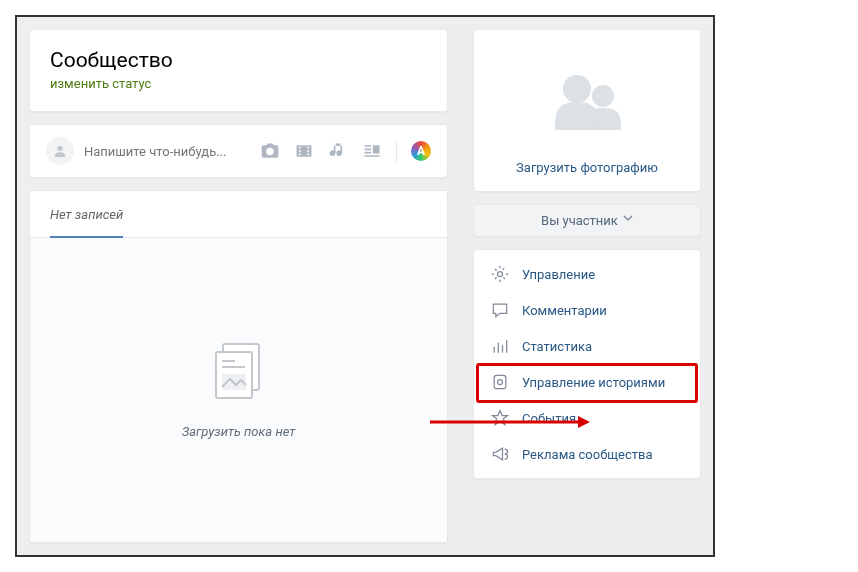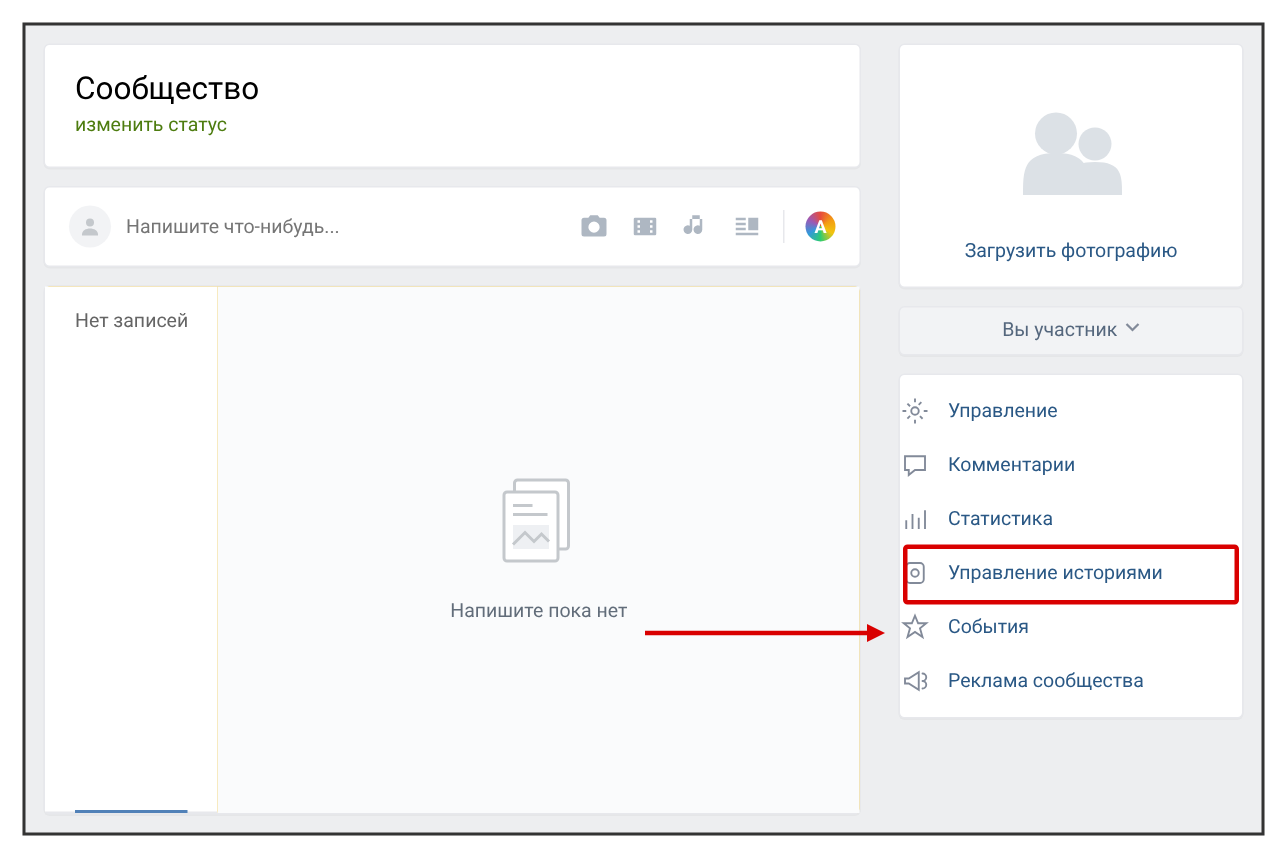--- a/index.html
+++ b/index.html
@@ -1,47 +1,47 @@
 <!DOCTYPE html>
 <html><head>
 <meta charset="utf-8">
 <style>
   * { box-sizing: border-box; margin: 0; padding: 0; font-family: -apple-system, BlinkMacSystemFont, "Segoe UI", Roboto, Arial, sans-serif; }
   body { background: #fff; padding: 15px; }
-  .wrapper { border: 2px solid #333; width: 828px; height: 542px; background: #edeef0; padding: 12px; display: flex; gap: 25px; }
+  .wrapper { border: 2px solid #333; width: 700px; height: 542px; background: #edeef0; padding: 12px; display: flex; gap: 25px; }
   .main-col { flex: 1; display: flex; flex-direction: column; gap: 12px; }
   .side-col { width: 230px; display: flex; flex-direction: column; gap: 12px; }
   .card { background: #fff; border: 1px solid #e7e8ec; border-radius: 4px; box-shadow: 0 1px 0 rgba(0,0,0,0.03); }
   .header-card { padding: 18px 20px 20px; }
   .community-title { font-size: 21px; color: #000; font-weight: 400; }
   .community-status { font-size: 13px; color: #4d7c0f; margin-top: 4px; cursor: pointer; }
   .composer-card { padding: 12px 16px; display: flex; align-items: center; gap: 10px; }
   .avatar-sm { width: 28px; height: 28px; border-radius: 50%; background: #f2f3f5; display: flex; align-items: center; justify-content: center; }
   .avatar-sm svg { width: 16px; height: 16px; fill: #c4c8cc; }
   .composer-input { flex: 1; font-size: 13px; color: #828282; border: none; outline: none; background: transparent; }
   .composer-icons { display: flex; align-items: center; gap: 14px; }
   .composer-icons span { cursor: pointer; display: flex; }
   .composer-icons svg { width: 20px; height: 20px; fill: #aeb7c2; }
   .divider { width: 1px; height: 22px; background: #e7e8ec; }
   .rainbow-icon { width: 20px; height: 20px; border-radius: 50%; background: conic-gradient(#e74c3c, #f39c12, #f1c40f, #2ecc71, #3498db, #9b59b6, #e74c3c); position: relative; display: flex; align-items: center; justify-content: center; }
   .rainbow-icon::after { content: 'A'; color: #fff; font-size: 12px; font-weight: bold; }
-  .feed-card { flex: 1; padding: 0; background: #eab308; display: flex; flex-direction: row; }
+  .feed-card { flex: 1; padding: 0; background: #737373; display: flex; flex-direction: column; font-style: italic; }
   .tabs { border-bottom: 1px solid #e7e8ec; padding: 0 20px; display: flex; background: #fff; }
   .tab { font-size: 13px; color: #656565; padding: 16px 0 14px; border-bottom: 2px solid #5181b8; margin-bottom: -1px; }
   .feed-body { flex: 1; display: flex; flex-direction: column; align-items: center; justify-content: center; gap: 18px; background: #fafbfc; }
   .feed-empty-text { font-size: 13px; color: #626d7a; }
   .empty-docs svg { width: 56px; height: 60px; }
   .photo-card { padding: 20px 0 16px; text-align: center; }
   .photo-placeholder { display: flex; justify-content: center; margin-bottom: 20px; margin-top: 12px; }
   .photo-placeholder svg { width: 100px; height: 78px; fill: #dce1e6; }
   .upload-link { color: #2a5885; font-size: 13px; cursor: pointer; }
   .role-btn { background: #f2f3f5; border: 1px solid #e7e8ec; border-radius: 4px; padding: 8px 0; text-align: center; color: #55677d; font-size: 13px; cursor: pointer; box-shadow: 0 1px 0 rgba(0,0,0,0.03); display: flex; align-items: flex-start; justify-content: center; gap: 5px; }
   .role-btn svg { width: 10px; height: 10px; fill: #828a99; }
   .menu-card { padding: 6px 0; position: relative; }
-  .menu-item { display: flex; align-items: center; gap: 12px; padding: 8px 0; cursor: pointer; font-size: 13px; color: #2a5885; }
+  .menu-item { display: flex; align-items: center; gap: 12px; padding: 8px 16px; cursor: pointer; font-size: 13px; color: #2a5885; }
   .menu-item svg { width: 20px; height: 20px; fill: none; stroke: #828a99; stroke-width: 1.5; flex-shrink: 0; }
   .highlight-box { position: absolute; border: 3px solid #d90000; border-radius: 3px; left: 2px; right: 2px; top: 113px; height: 40px; pointer-events: none; }
   .arrow { position: absolute; pointer-events: none; }
 </style>
 </head>
 <body>
 
 <div class="wrapper">
 
   <div class="main-col">
@@ -95,21 +95,21 @@
         <div class="empty-docs">
           <svg viewBox="0 0 56 60" fill="none" stroke="#c4c8cc" stroke-width="2">
             <rect x="12" y="2" width="36" height="46" rx="2" fill="#fff"></rect>
             <rect x="5" y="10" width="36" height="46" rx="2" fill="#fff"></rect>
             <line x1="11" y1="19" x2="24" y2="19"></line>
             <line x1="11" y1="25" x2="34" y2="25"></line>
             <rect x="11" y="32" width="24" height="16" fill="#eef0f3" stroke="none"></rect>
             <polyline points="11,45 19,37 25,43 30,38 35,43" stroke="#c4c8cc" fill="none"></polyline>
           </svg>
         </div>
-        <div class="feed-empty-text">Напишите пока нет</div>
+        <div class="feed-empty-text">Загрузить пока нет</div>
       </div>
     </div>
 
   </div>
 
   <div class="side-col">
 
     <div class="card photo-card">
       <div class="photo-placeholder">
         <svg viewBox="0 0 100 78">

